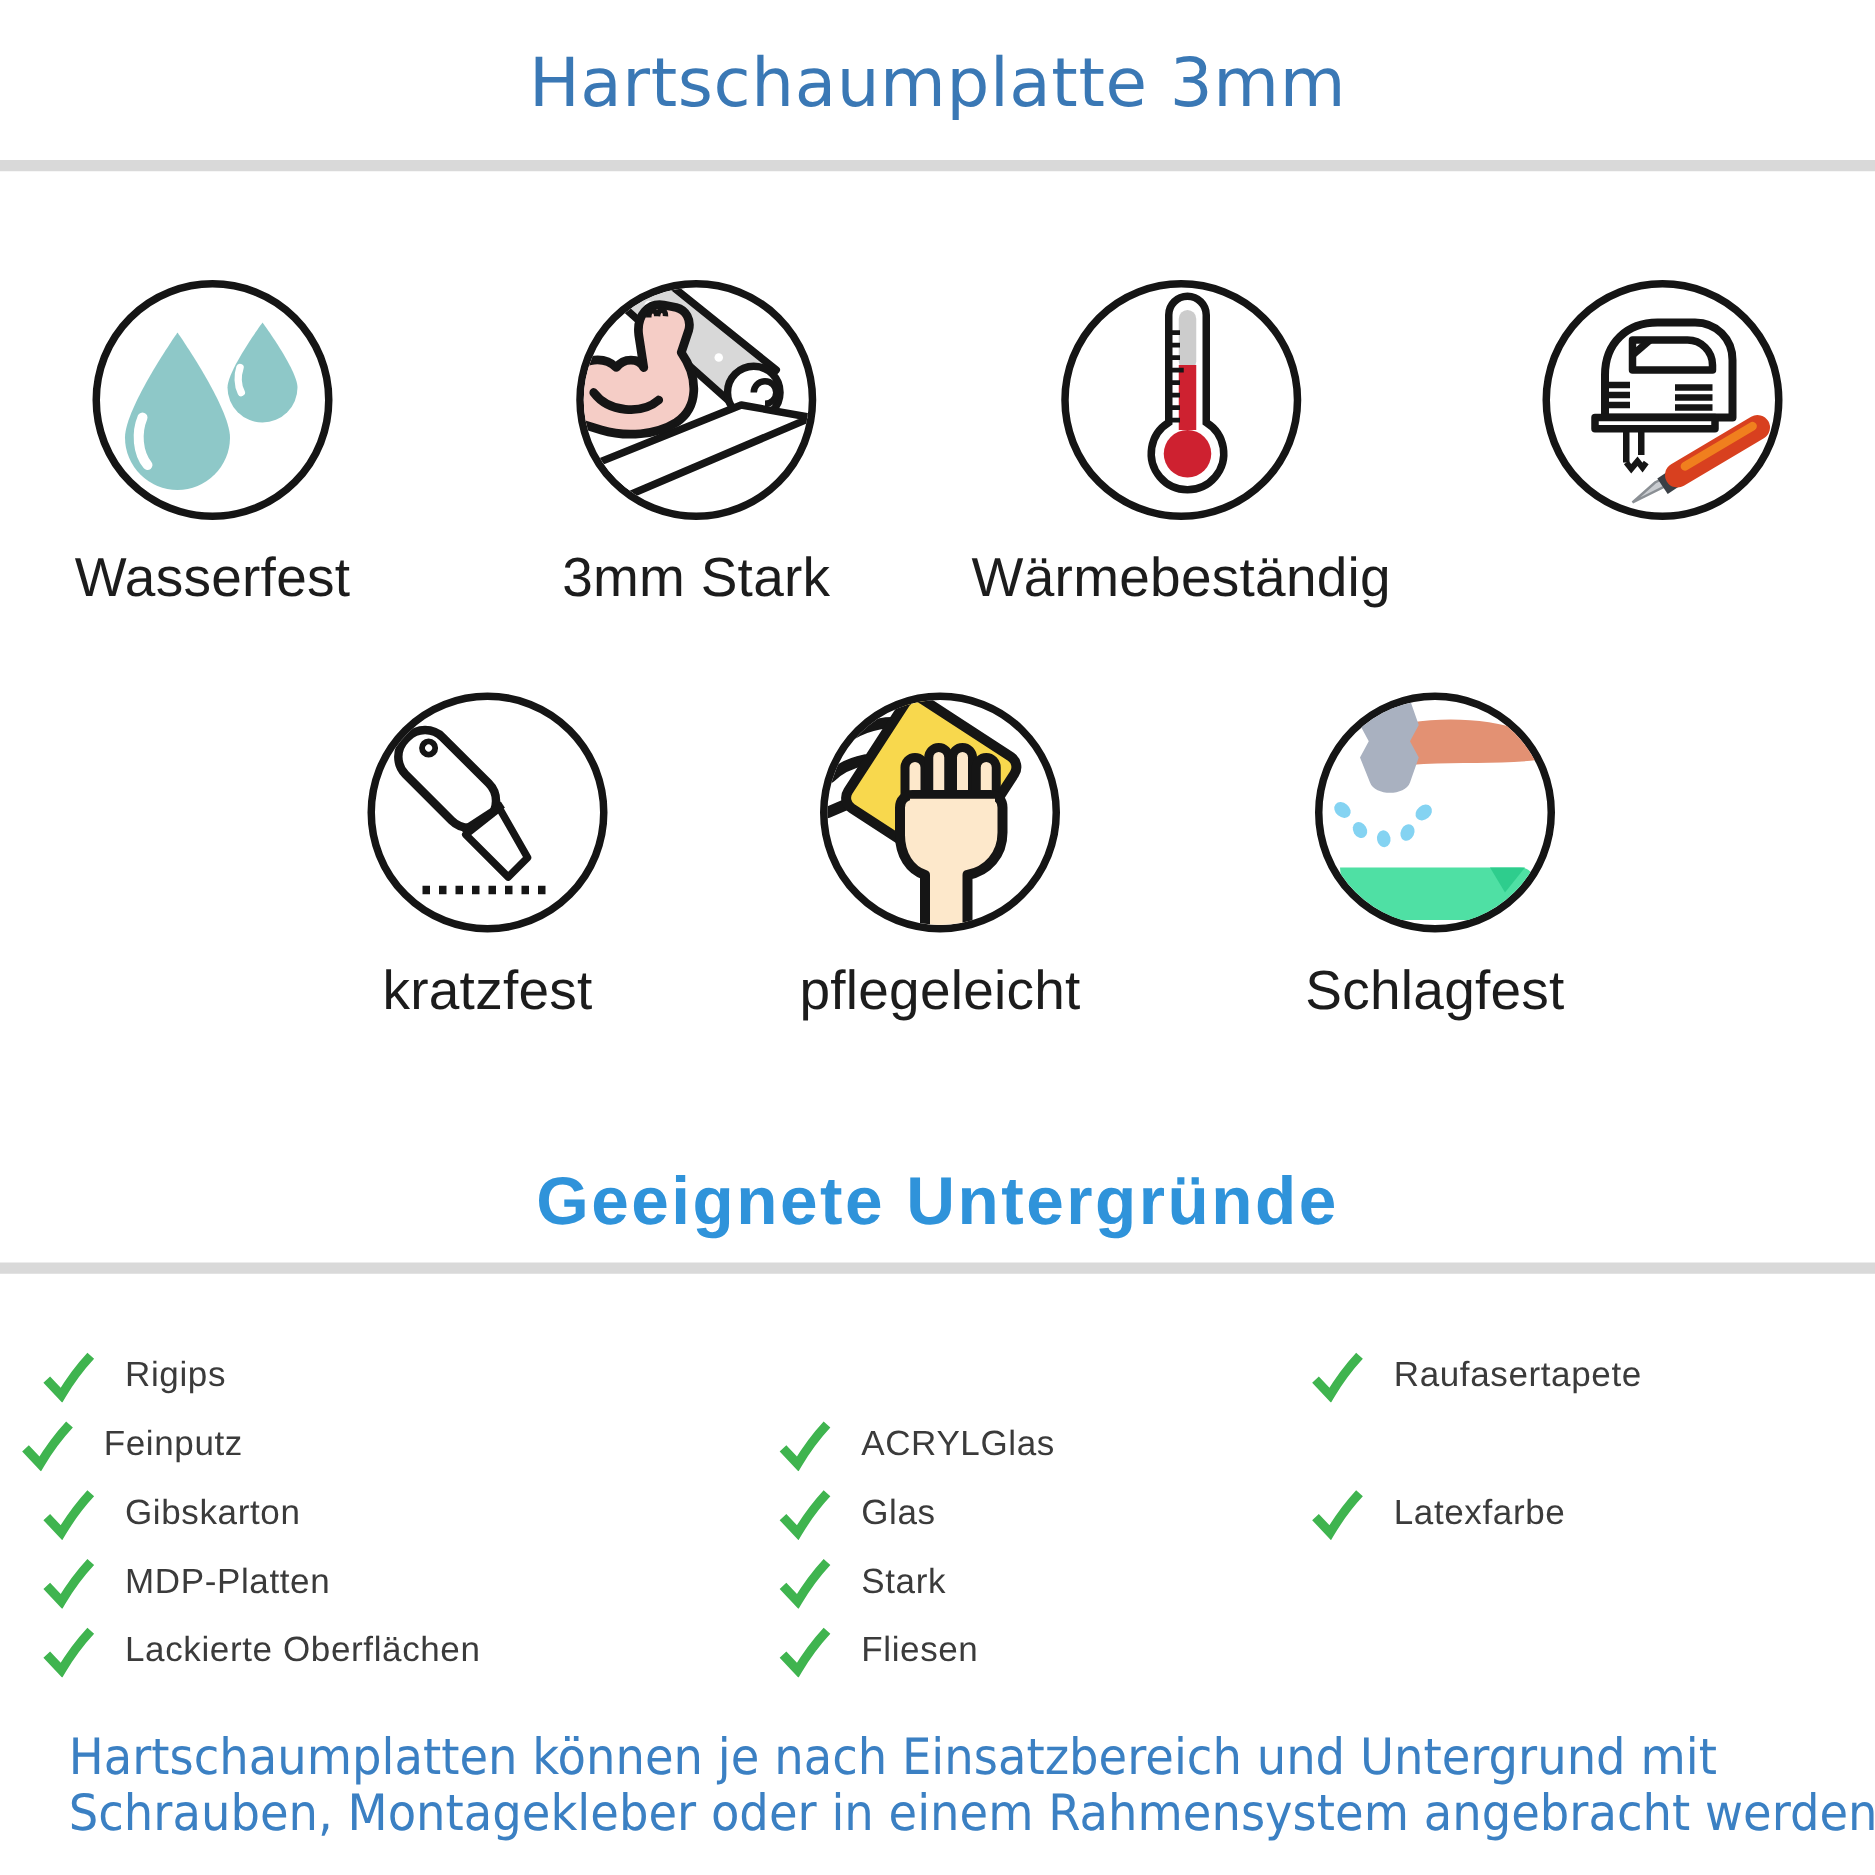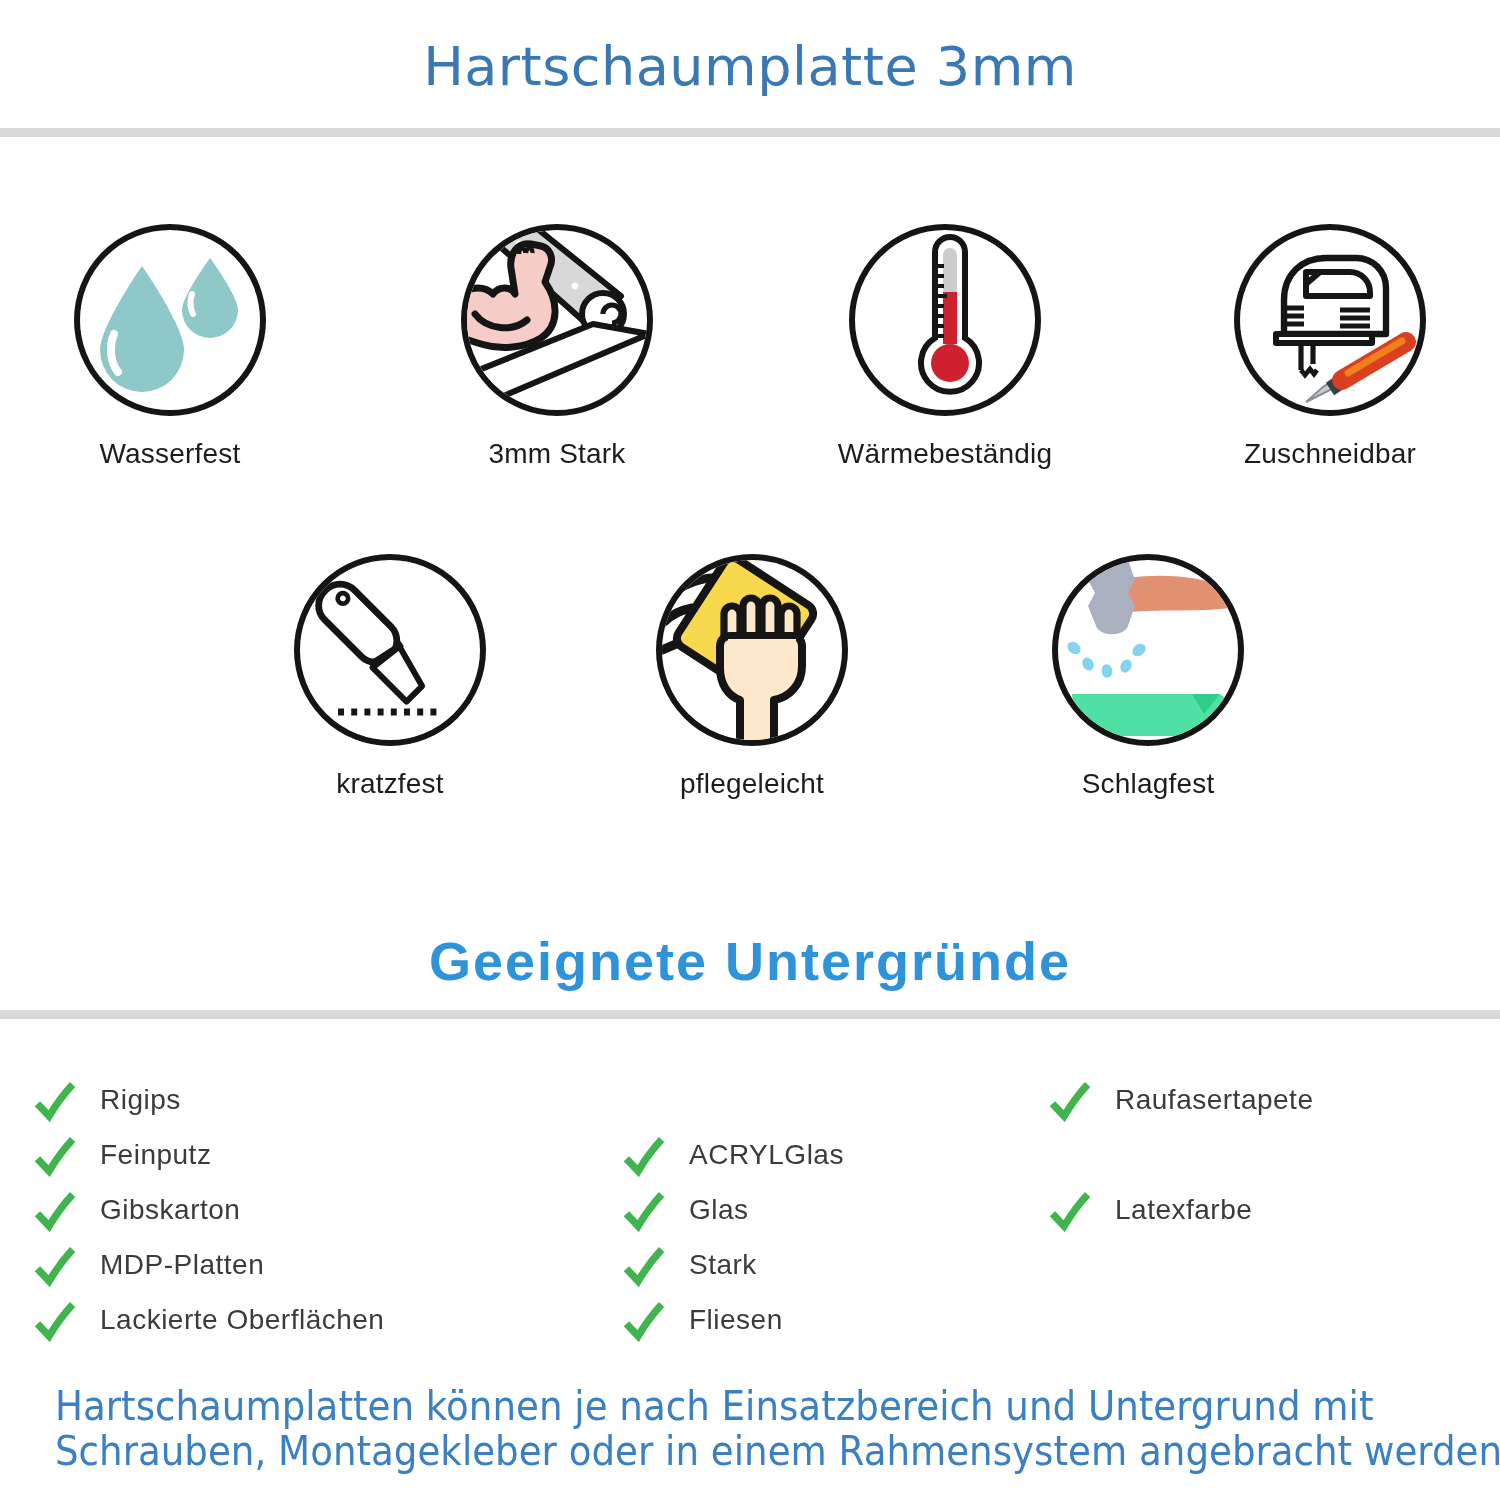--- a/index.html
+++ b/index.html
@@ -8,21 +8,21 @@
   .title{position:absolute;left:0;width:1500px;text-align:center;white-space:nowrap;line-height:1;}
   .title1{top:40px;font-family:"DejaVu Sans",sans-serif;font-size:54px;color:#3a78b5;letter-spacing:0.5px;}
   .title2{top:934px;font-size:54px;color:#2f93da;letter-spacing:2px;font-weight:700;}
   .divider{position:absolute;left:0;width:1500px;height:9px;background:#d9d9d9;}
   .divider1{top:128px;}
   .divider2{top:1010px;}
 
   .feature{position:absolute;width:200px;height:270px;}
   .feature svg.feat{width:200px;height:200px;display:block;}
   .feature-label{position:absolute;top:218px;left:50%;transform:translateX(-50%);
-                 font-size:28px;color:#1c1c1c;white-space:nowrap;letter-spacing:0.2px;}
+                 font-size:44px;color:#1c1c1c;white-space:nowrap;letter-spacing:0.2px;}
 
   .check-item{position:absolute;height:52px;display:flex;align-items:center;}
   .check-item svg.check{width:44px;height:44px;flex:0 0 44px;}
   .check-label{margin-left:23px;font-size:28px;color:#3b3b3b;white-space:nowrap;letter-spacing:0.5px;}
 
   .footer{position:absolute;left:55px;top:1384px;font-family:"DejaVu Sans",sans-serif;
           font-size:40px;line-height:1.13;color:#3b80c3;white-space:nowrap;
           transform:scaleX(0.93);transform-origin:left top;}
 </style>
 </head>
@@ -96,21 +96,20 @@
         <path d="M55,45 h15 M55,49 h15 M55,53 h15" stroke="#151515" stroke-width="2.6"></path>
         <path d="M23,57 H71 V61.5 H23 Z" fill="#fff" stroke="#151515" stroke-width="3" stroke-linejoin="round"></path>
         <path d="M35.5,61.5 V75 M41.5,61.5 V72" stroke="#151515" stroke-width="2.6"></path>
         <path d="M35.5,75 l2,2.5 2.5,-3 2,2.5 1.5,-2" fill="none" stroke="#151515" stroke-width="2.4"></path>
         <polygon points="38,91 52,84 55,79 47,83" fill="#c9ccd0" stroke="#8a8f94" stroke-width="1"></polygon>
         <path d="M50,84.5 L56,80.5" stroke="#3a3f45" stroke-width="7.5"></path>
         <path d="M56,80 L88,61" stroke="#d8401f" stroke-width="10" stroke-linecap="round"></path>
         <path d="M59,76.5 L86,60.5" stroke="#f07f1e" stroke-width="3.5" stroke-linecap="round"></path>
       </g>
     </svg>
-    <div class="feature-label">Zuschneidbar</div>
   </div>
 
   <div class="feature" style="left:290px;top:550px">
     <svg class="feat" viewBox="0 0 100 100">
       <defs>
           <clipPath id="c5">
             <circle cx="50" cy="50" r="45"></circle>
           </clipPath>
         </defs>
       <circle cx="50" cy="50" r="46.5" fill="#fff" stroke="#151515" stroke-width="3"></circle>
@@ -178,21 +177,21 @@
 
   <div class="title title2">Geeignete Untergründe</div>
   <div class="divider divider2"></div>
 
   <div class="check-item" style="left:33px;top:1074px">
     <svg class="check" viewBox="0 0 60 60">
         <path d="M6,35 L22,52 C31,37 41,23 54,9" fill="none" stroke="#3fb44f" stroke-width="10"></path>
       </svg>
     <span class="check-label">Rigips</span>
   </div>
-  <div class="check-item" style="left:33px;top:1129px">
+  <div class="check-item" style="left:16px;top:1129px">
     <svg class="check" viewBox="0 0 60 60">
         <path d="M6,35 L22,52 C31,37 41,23 54,9" fill="none" stroke="#3fb44f" stroke-width="10"></path>
       </svg>
     <span class="check-label">Feinputz</span>
   </div>
   <div class="check-item" style="left:33px;top:1184px">
     <svg class="check" viewBox="0 0 60 60">
         <path d="M6,35 L22,52 C31,37 41,23 54,9" fill="none" stroke="#3fb44f" stroke-width="10"></path>
       </svg>
     <span class="check-label">Gibskarton</span>

